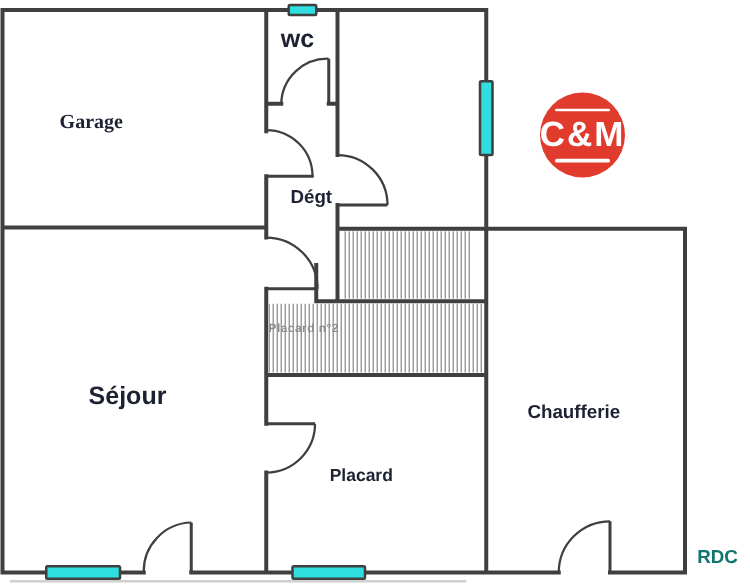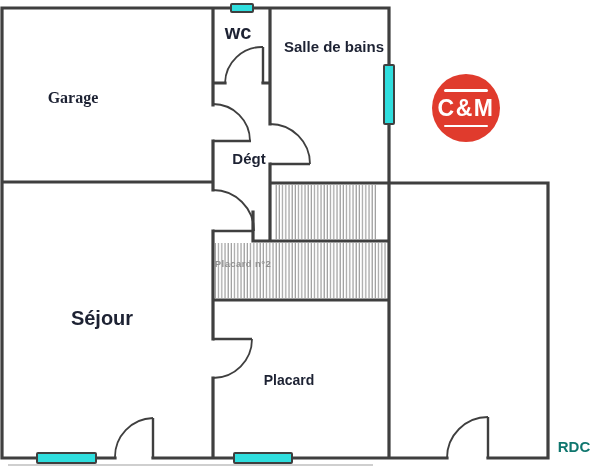--- a/index.html
+++ b/index.html
@@ -40,21 +40,21 @@
   .w-top{left:230px;top:3px;width:24px;height:10px;}
   .w-sdb{left:383px;top:64px;width:12px;height:61px;}
   .w-sejour{left:36px;top:452px;width:61px;height:12px;}
   .w-cuisine{left:233px;top:452px;width:60px;height:12px;}
   .logo{
     position:absolute;left:432px;top:74px;width:68px;height:68px;border-radius:50%;
     background:var(--logo-red);
     display:flex;flex-direction:column;align-items:center;justify-content:center;gap:5px;
   }
   .logo-rule{width:44px;height:2.5px;background:#ffffff;border-radius:2px;}
-  .logo-text{color:#ffffff;font-weight:bold;font-size:23px;letter-spacing:1.5px;line-height:1;}
+  .logo-text{color:#ffffff;font-weight:bold;font-size:28px;letter-spacing:1.5px;line-height:1;}
   .artifact{position:absolute;left:8px;top:464px;width:365px;height:2px;background:#cfcfcf;}
 </style>
 </head>
 <body>
 
 <div class="plan">
 
   <svg width="600" height="468" viewBox="0 0 600 468">
     <defs>
       <pattern id="hatch" width="3.2" height="6" patternUnits="userSpaceOnUse">
@@ -107,24 +107,24 @@
       M447,458 A41,41 0 0 1 488,417"></path>
   </svg>
 
   <div class="window w-top"></div>
   <div class="window w-sdb"></div>
   <div class="window w-sejour"></div>
   <div class="window w-cuisine"></div>
 
   <div class="room-label lbl-garage" style="left:73px;top:98px">Garage</div>
   <div class="room-label lbl-wc" style="left:238px;top:32px">wc</div>
-  <div class="room-label lbl-sdb" style="left:334px;top:46px">Salle de bains</div>
   <div class="room-label lbl-degt" style="left:249px;top:158px">Dégt</div>
   <div class="room-label lbl-sejour" style="left:66px;top:318px">Séjour</div>
   <div class="room-label lbl-cuisine" style="left:289px;top:380px">Placard</div>
+  <div class="room-label lbl-chaufferie" style="left:459px;top:330px">Chaufferie</div>
   <div class="room-label lbl-placard" style="left:243px;top:263px">Placard n°2</div>
   <div class="room-label lbl-rdc" style="left:574px;top:446px">RDC</div>
 
   <div class="logo">
     <div class="logo-rule"></div>
     <div class="logo-text">C&amp;M</div>
     <div class="logo-rule"></div>
   </div>
 
   <div class="artifact"></div>

